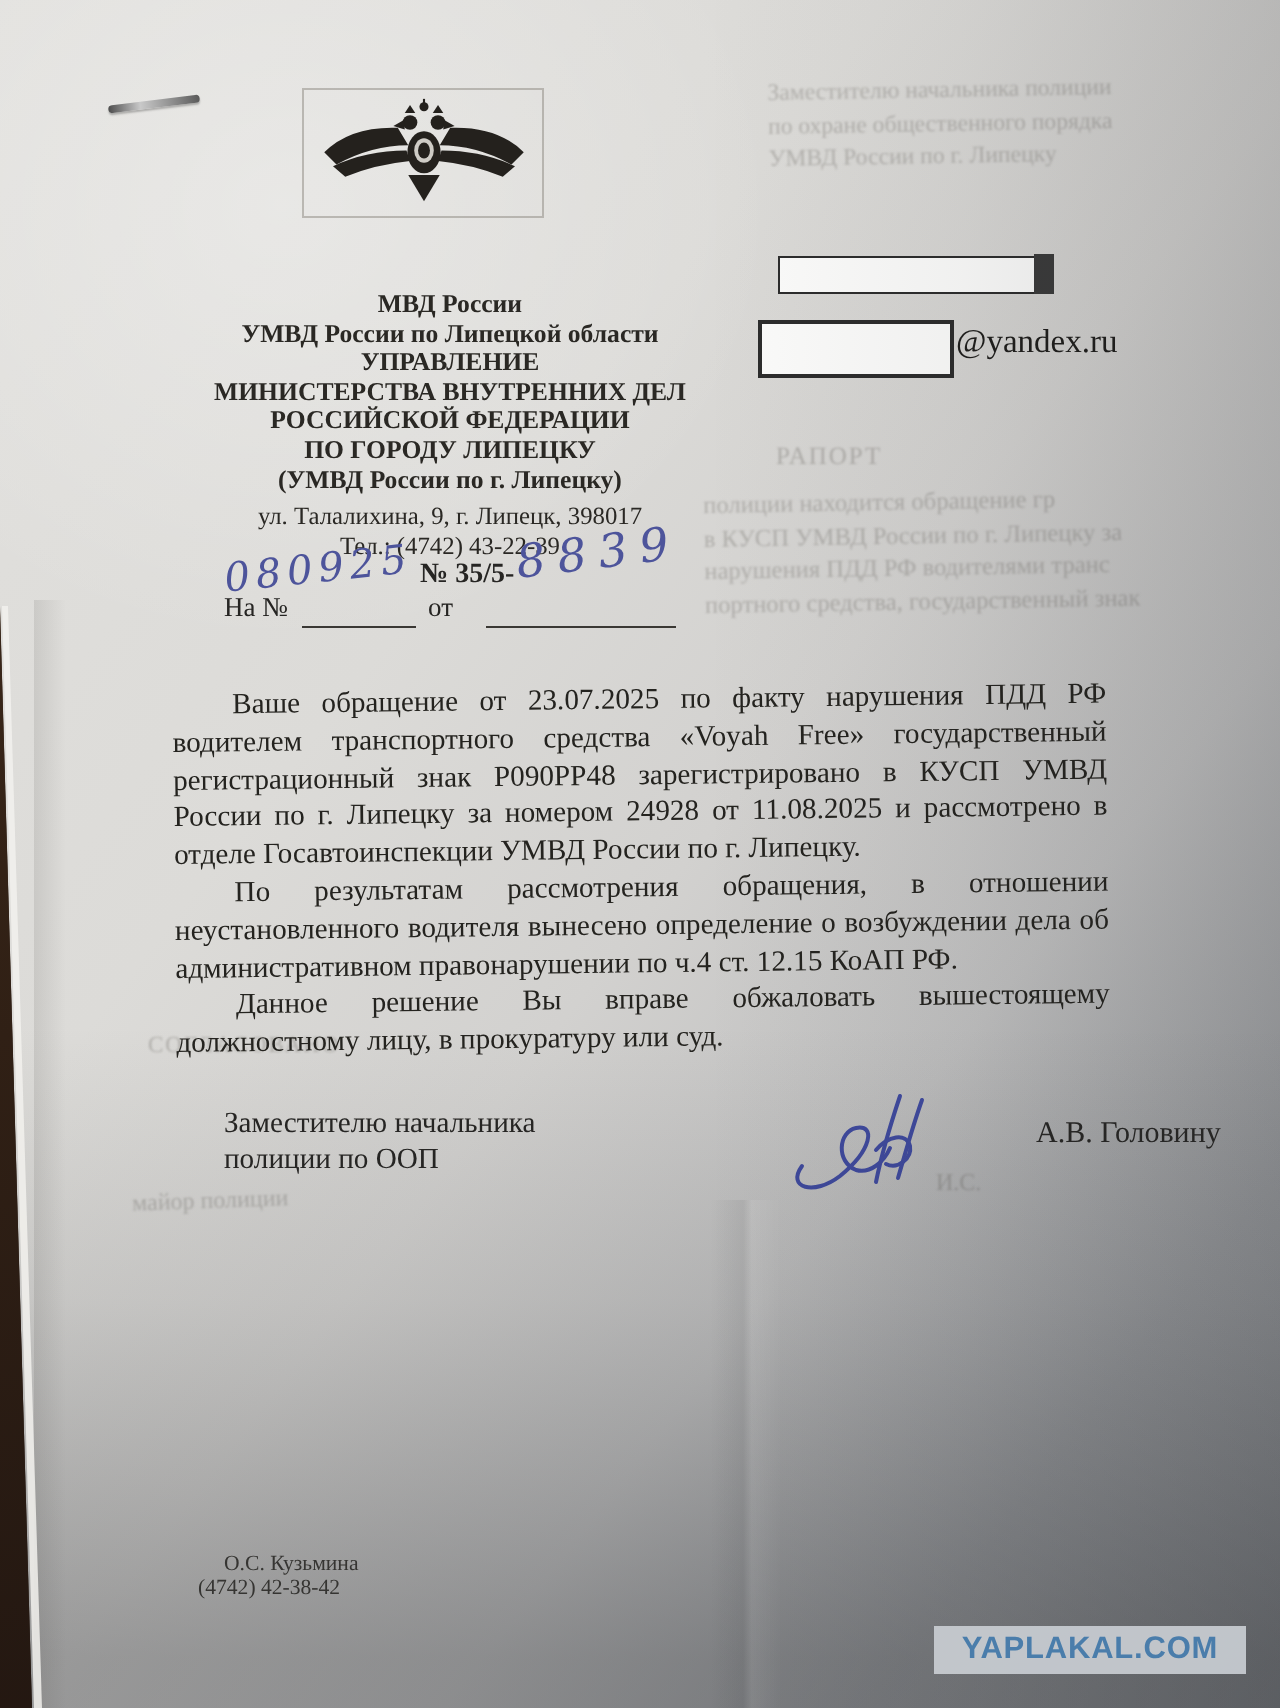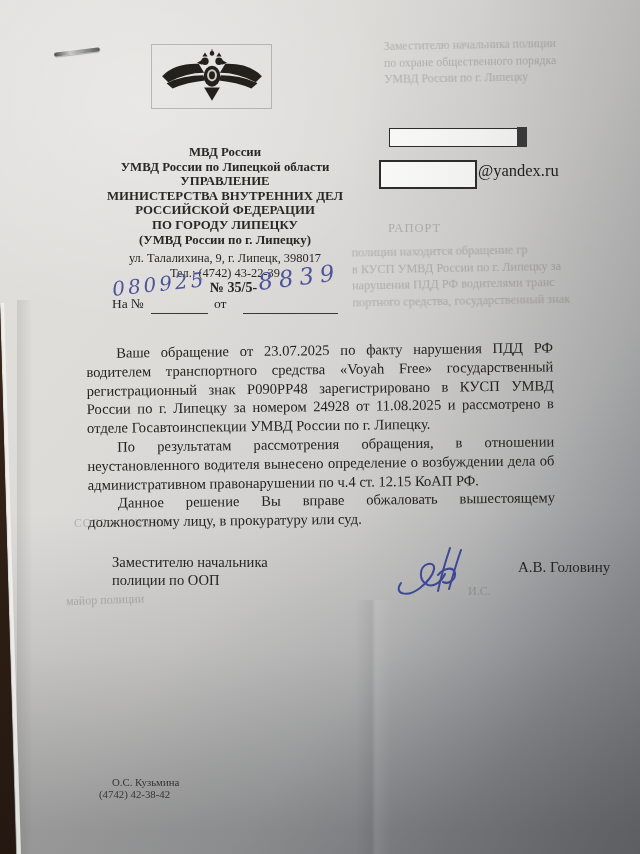--- a/index.html
+++ b/index.html
@@ -174,14 +174,15 @@
   <div class="abs" id="exec-phone">(4742) 42-38-42</div>
 
   <div class="abs" id="shade-right"></div>
   <div class="abs" id="shade-bottom"></div>
   <div class="abs" id="crease-v"></div>
   <div class="abs" id="edge-shadow-left"></div>
 
   <div class="abs" id="wood"></div>
   <div class="abs" id="paper-edge-hl"></div>
 
+  <div class="abs" id="watermark">YAPLAKAL.COM</div>
 
 </div>
 
 </body></html>

